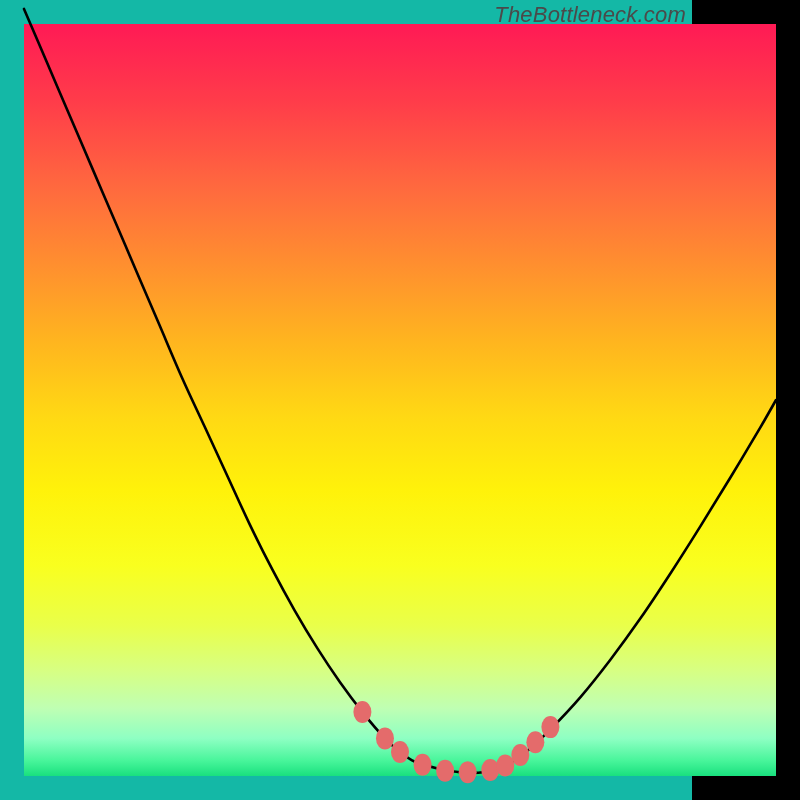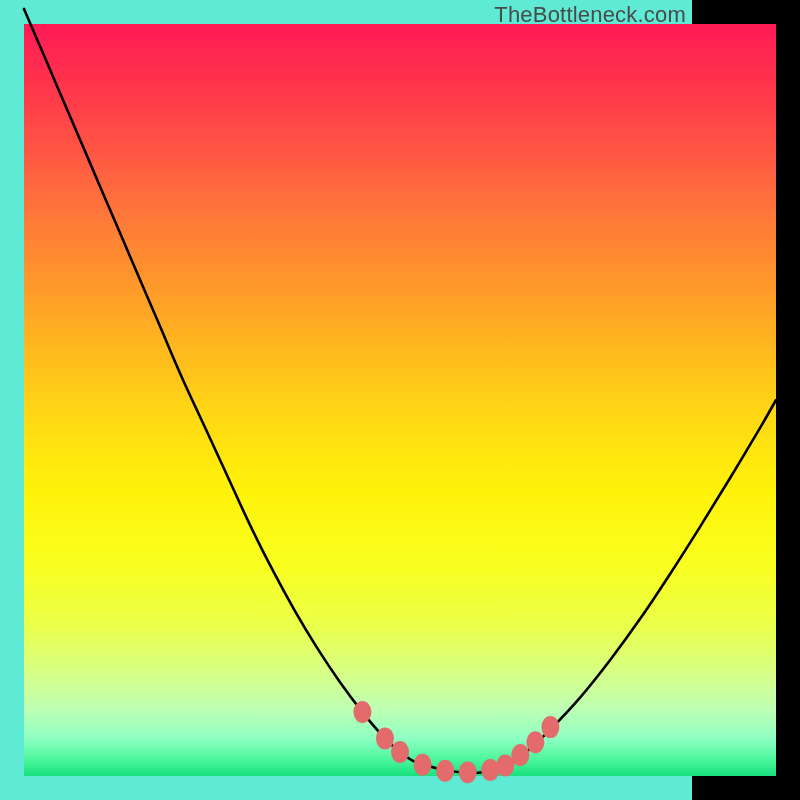--- a/index.html
+++ b/index.html
@@ -10,21 +10,22 @@
     overflow: hidden;
     background: #000;
     font-family: Arial, Helvetica, sans-serif;
   }
   .frame {
     position: absolute;
     left: 0;
     top: 0;
     width: 692px;
     height: 800px;
-    background: #5eead4;
+    background: #14b8a6;
+    font-style: italic;
   }
   .plot {
     position: absolute;
     left: 24px;
     top: 24px;
     width: 752px;
     height: 752px;
     background: linear-gradient(
       to bottom,
       #ff1a55 0%,

